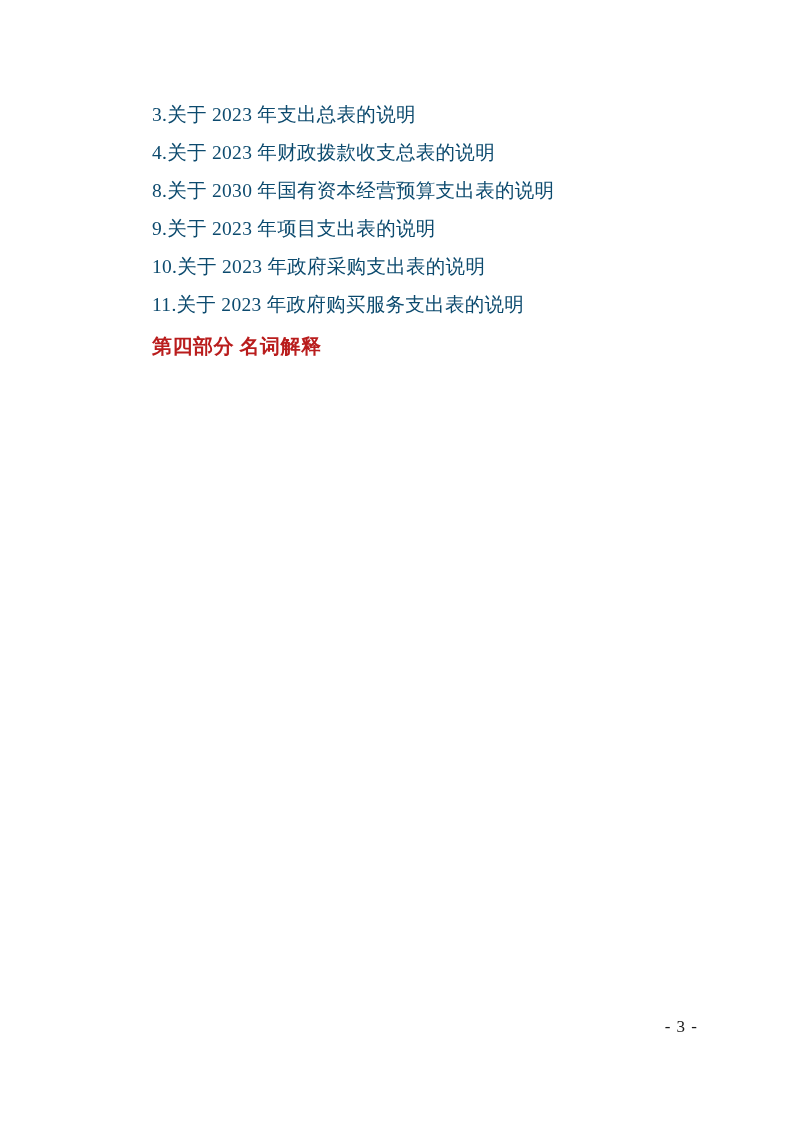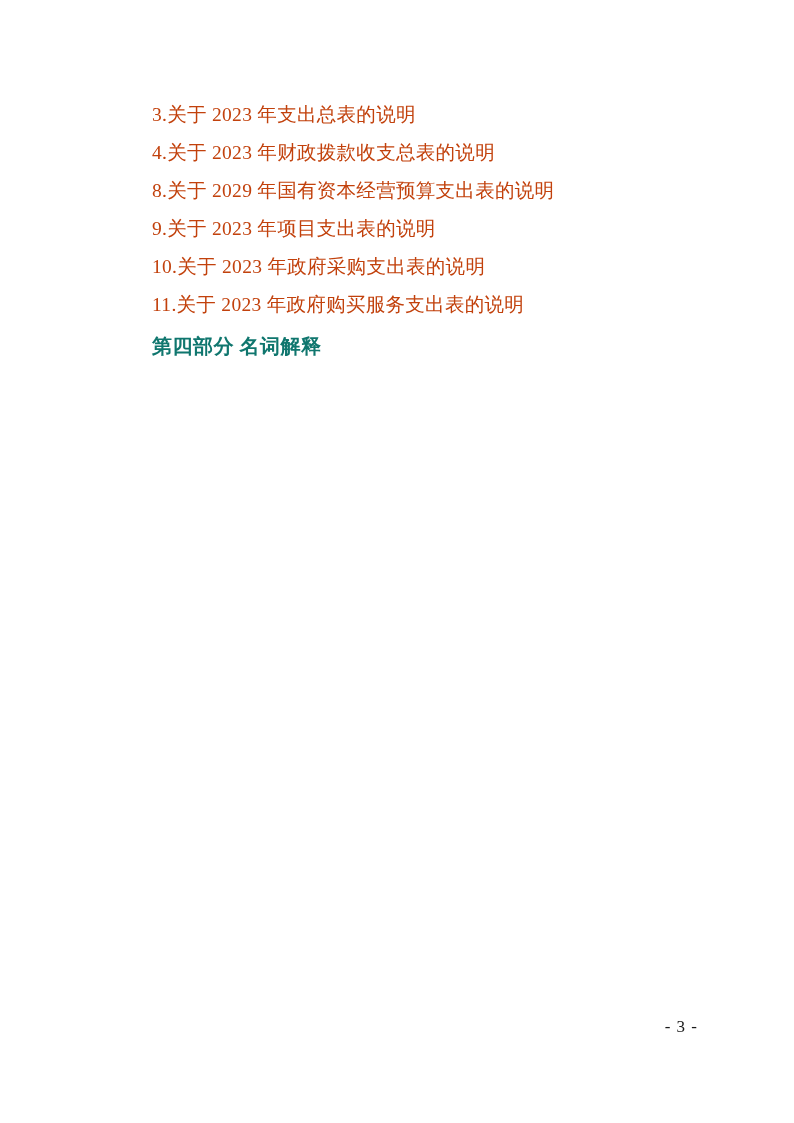--- a/index.html
+++ b/index.html
@@ -27,47 +27,47 @@
     position: absolute;
     left: 152px;
     top: 96px;
     width: 500px;
   }
   .toc-line {
     font-size: 19.5px;
     line-height: 38px;
     letter-spacing: 0.3px;
     white-space: nowrap;
-    color: #c2410c;
+    color: #0c4a6e;
   }
   .section-heading {
     font-size: 20px;
     line-height: 40px;
     font-weight: bold;
     letter-spacing: 0.5px;
     white-space: nowrap;
     margin-top: 2px;
-    color: #0f766e;
+    color: #b91c1c;
   }
   .page-number {
     position: absolute;
     right: 96px;
     bottom: 86px;
     font-size: 17px;
     letter-spacing: 1px;
     color: #1a1a1a;
   }
 </style>
 </head>
 <body>
 
 <div class="page">
   <div class="content">
     <div class="toc-line">3.关于 2023 年支出总表的说明</div>
     <div class="toc-line">4.关于 2023 年财政拨款收支总表的说明</div>
-    <div class="toc-line">8.关于 2029 年国有资本经营预算支出表的说明</div>
+    <div class="toc-line">8.关于 2030 年国有资本经营预算支出表的说明</div>
     <div class="toc-line">9.关于 2023 年项目支出表的说明</div>
     <div class="toc-line">10.关于 2023 年政府采购支出表的说明</div>
     <div class="toc-line">11.关于 2023 年政府购买服务支出表的说明</div>
     <div class="section-heading">第四部分 名词解释</div>
   </div>
   <div class="page-number">- 3 -</div>
 </div>
 
 </body></html>

